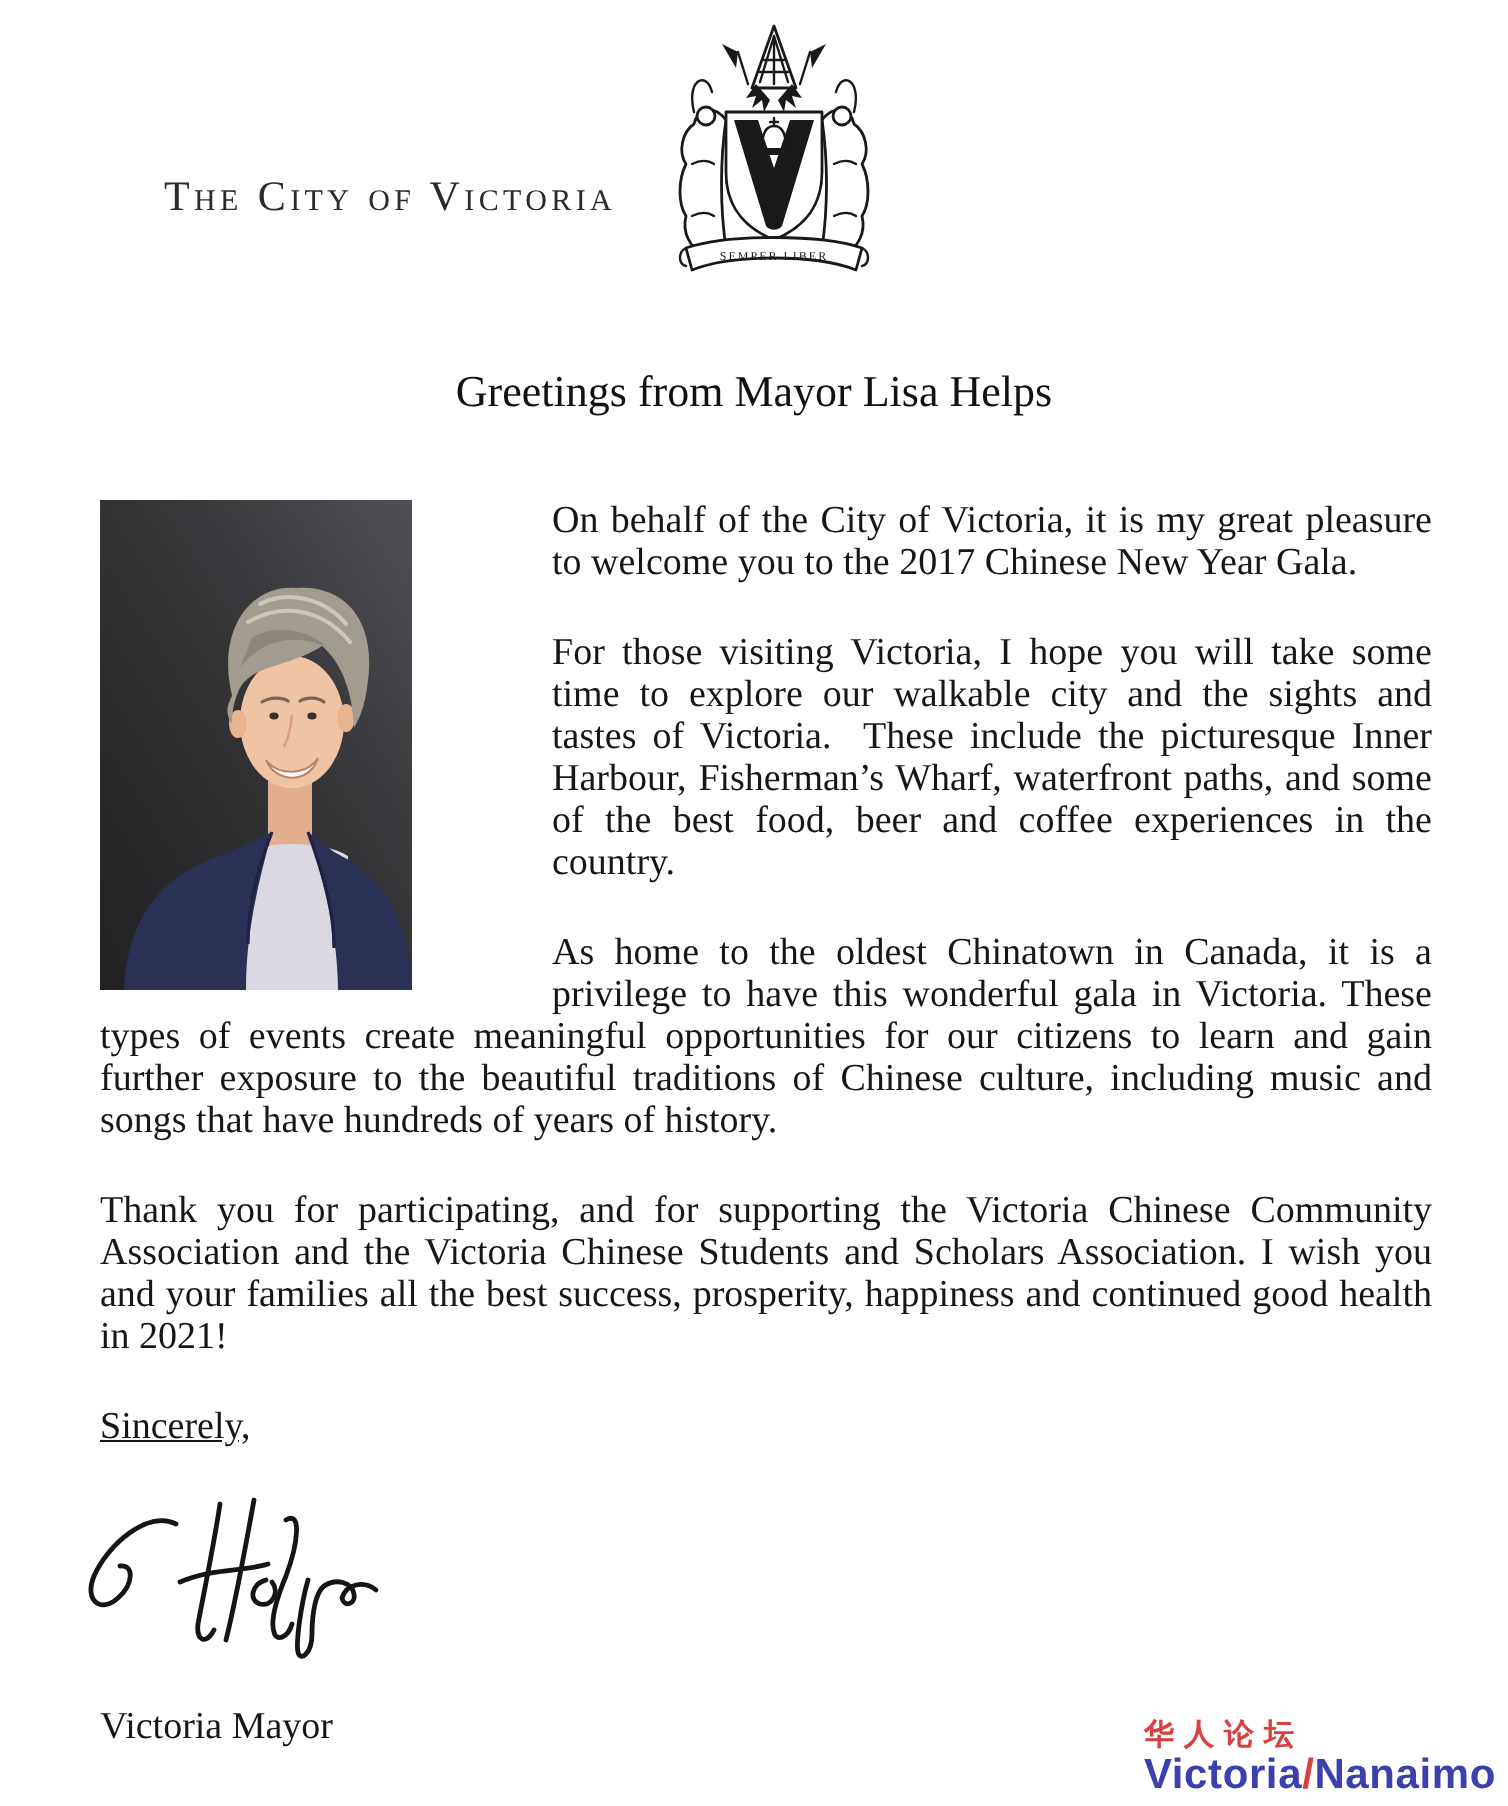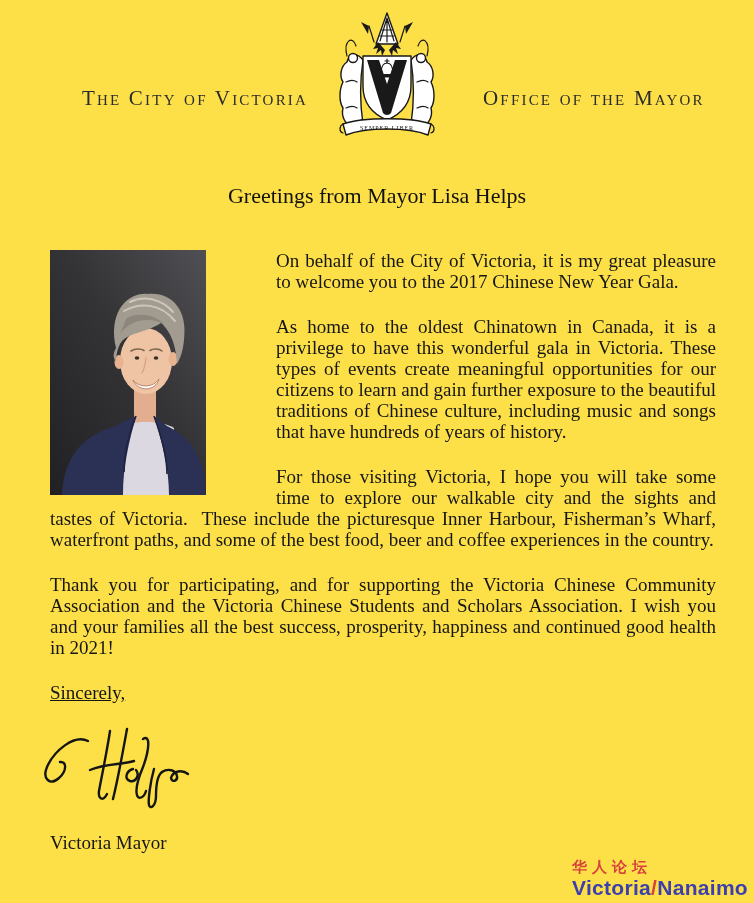--- a/index.html
+++ b/index.html
@@ -1,19 +1,19 @@
 <!DOCTYPE html>
 <html><head>
 <meta charset="utf-8">
 <style>
   * { margin:0; padding:0; box-sizing:border-box; }
   html,body { background:#888; }
   .page {
     position:relative; width:754px; height:903px; margin:0 auto;
-    background:#fde047; overflow:hidden;
+    background:#ffffff; overflow:hidden;
     font-family:"Liberation Serif", serif; color:#1c1c1c;
   }
   
   .hdr-text {
     position:absolute; top:86px;
     font-variant:small-caps; font-size:21px; letter-spacing:2.2px;
     color:#2b2b2b; white-space:nowrap;
   }
   .hdr-left  { left:82px; }
   .hdr-right { left:483px; }
@@ -88,21 +88,20 @@
       <path class="crest-fill" d="M47,62 h14 v3.5 h-14 z"></path>
       <path class="crest-line" d="M54,47 v4 M52,49 h4"></path>
 
       <path class="crest-line" d="M28,108 C40,114 68,114 80,108"></path>
       <path class="crest-white" d="M10,112 C30,105 78,105 98,112 L95,123 C75,115 33,115 13,123 Z"></path>
       <path class="crest-line" d="M10,112 C6,114 6,120 10,121 M98,112 C102,114 102,120 98,121"></path>
       <text x="54" y="118" text-anchor="middle" font-size="6" letter-spacing="1" fill="#191919" font-family="Liberation Serif, serif">SEMPER LIBER</text>
     </svg>
   </div>
 
-  <div class="hdr-text hdr-right">Office of the Mayor</div>
 
   <div class="title">Greetings from Mayor Lisa Helps</div>
 
   <div class="letter-body">
 
     <div class="photo">
       <svg viewBox="0 0 156 245" xmlns="http://www.w3.org/2000/svg" preserveAspectRatio="none">
         <defs>
           <linearGradient id="pbg" x1="0" y1="1" x2="1" y2="0">
             <stop offset="0" stop-color="#212123"></stop>
@@ -134,22 +133,22 @@
 
         <path d="M68,178 C80,170 112,170 124,178 L121,245 L71,245 Z" fill="#dcd8e1"></path>
 
         <path d="M12,245 C14,206 33,186 65,176 L86,166 C79,192 73,216 73,245 Z" fill="#2b3055"></path>
         <path d="M156,245 C154,206 141,188 117,176 L104,166 C113,194 119,220 119,245 Z" fill="#2b3055"></path>
         <path d="M86,166 C78,186 74,204 74,222 M104,166 C112,188 117,206 117,224" stroke="#1e2340" stroke-width="1.6" fill="none"></path>
       </svg>
     </div>
 
     <p>On behalf of the City of Victoria, it is my great pleasure to welcome you to the 2017 Chinese New Year Gala.</p>
+    <p>For those visiting Victoria, I hope you will take some time to explore our walkable city and the sights and tastes of Victoria.  These include the picturesque Inner Harbour, Fisherman’s Wharf, waterfront paths, and some of the best food, beer and coffee experiences in the country.</p>
     <p>As home to the oldest Chinatown in Canada, it is a privilege to have this wonderful gala in Victoria. These types of events create meaningful opportunities for our citizens to learn and gain further exposure to the beautiful traditions of Chinese culture, including music and songs that have hundreds of years of history.</p>
-    <p>For those visiting Victoria, I hope you will take some time to explore our walkable city and the sights and tastes of Victoria.  These include the picturesque Inner Harbour, Fisherman’s Wharf, waterfront paths, and some of the best food, beer and coffee experiences in the country.</p>
     <p>Thank you for participating, and for supporting the Victoria Chinese Community Association and the Victoria Chinese Students and Scholars Association. I wish you and your families all the best success, prosperity, happiness and continued good health in 2021!</p>
     <p class="closing">Sincerely,</p>
 
     <svg class="signature" viewBox="0 0 160 88" xmlns="http://www.w3.org/2000/svg" fill="none" stroke="#151515" stroke-width="2.4" stroke-linecap="round">
       <path d="M58,16 C44,9 24,26 17,42 C12,54 20,61 29,53 C37,46 37,36 30,37"></path>
       <path d="M80,6 C77,26 72,50 69,66 C68,74 73,77 77,69"></path>
       <path d="M97,4 C93,26 88,54 83,74"></path>
       <path d="M60,45 C76,38 92,40 104,36"></path>
       <path d="M103,44 C96,46 94,54 100,56 C106,57.5 110,50 106,45"></path>
       <path d="M113,14 C121,9 119,26 113,42 C108,54 105,64 107,70 C108,75 114,73 116,66"></path>

